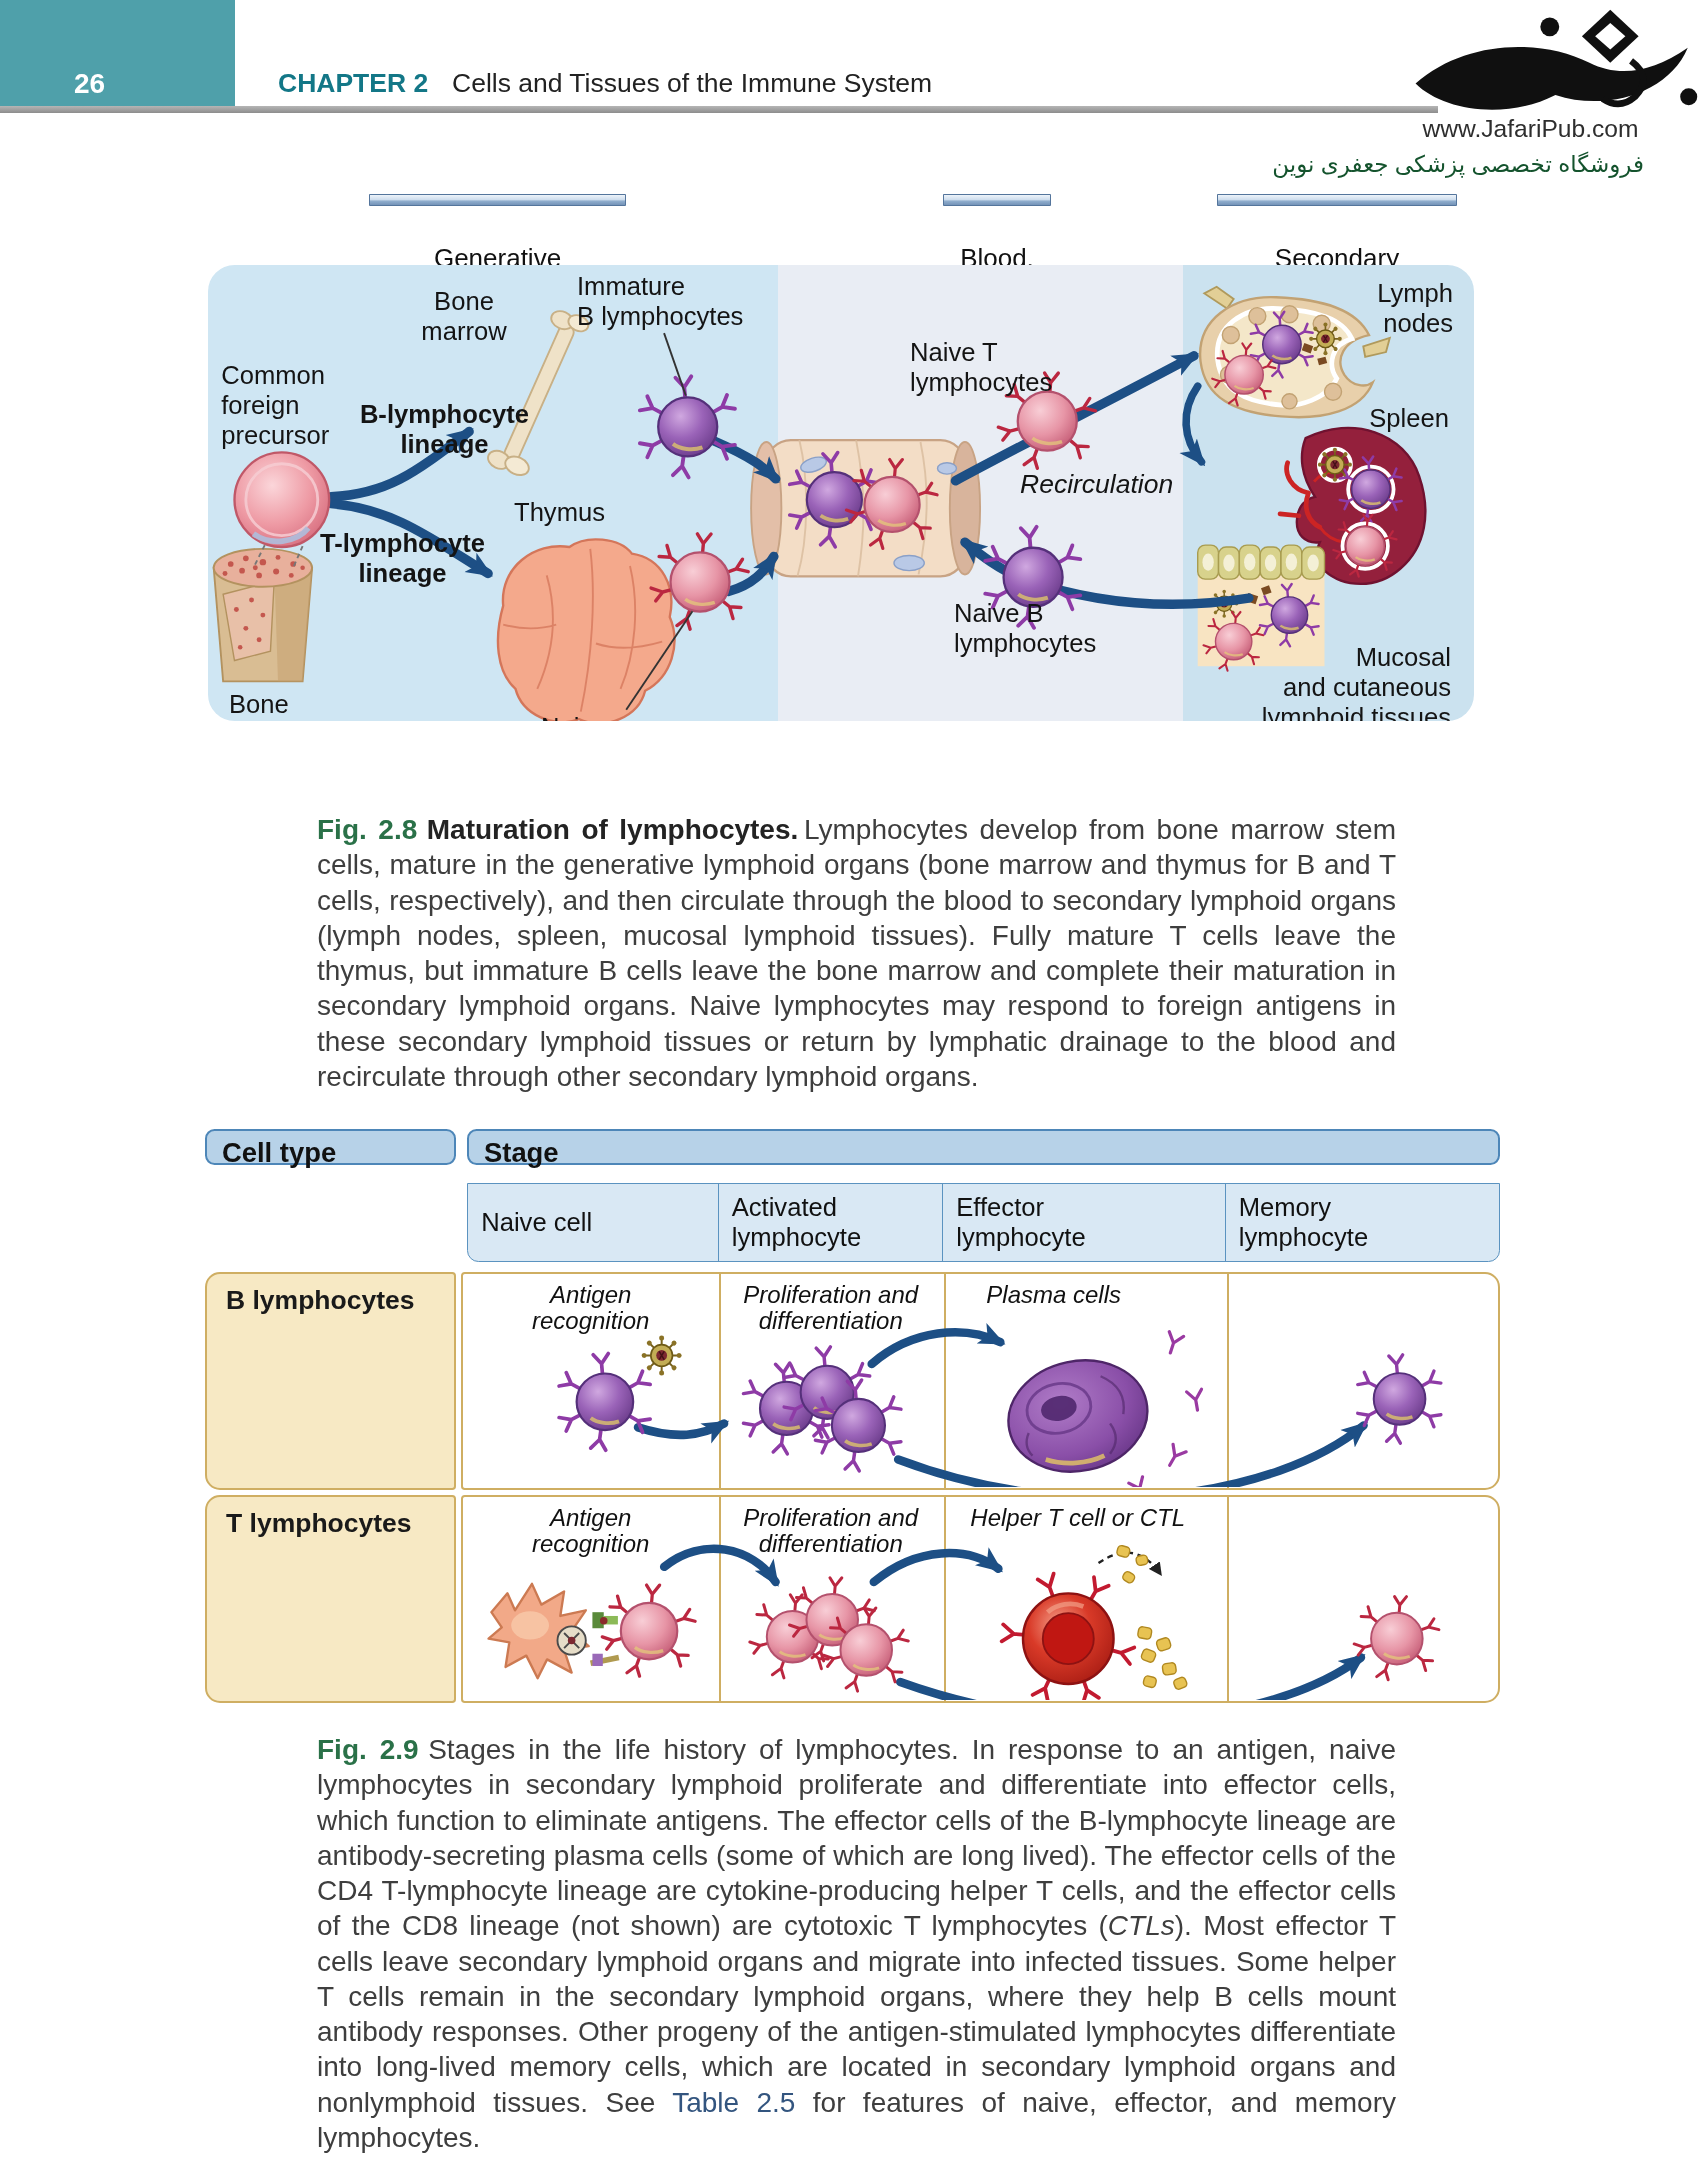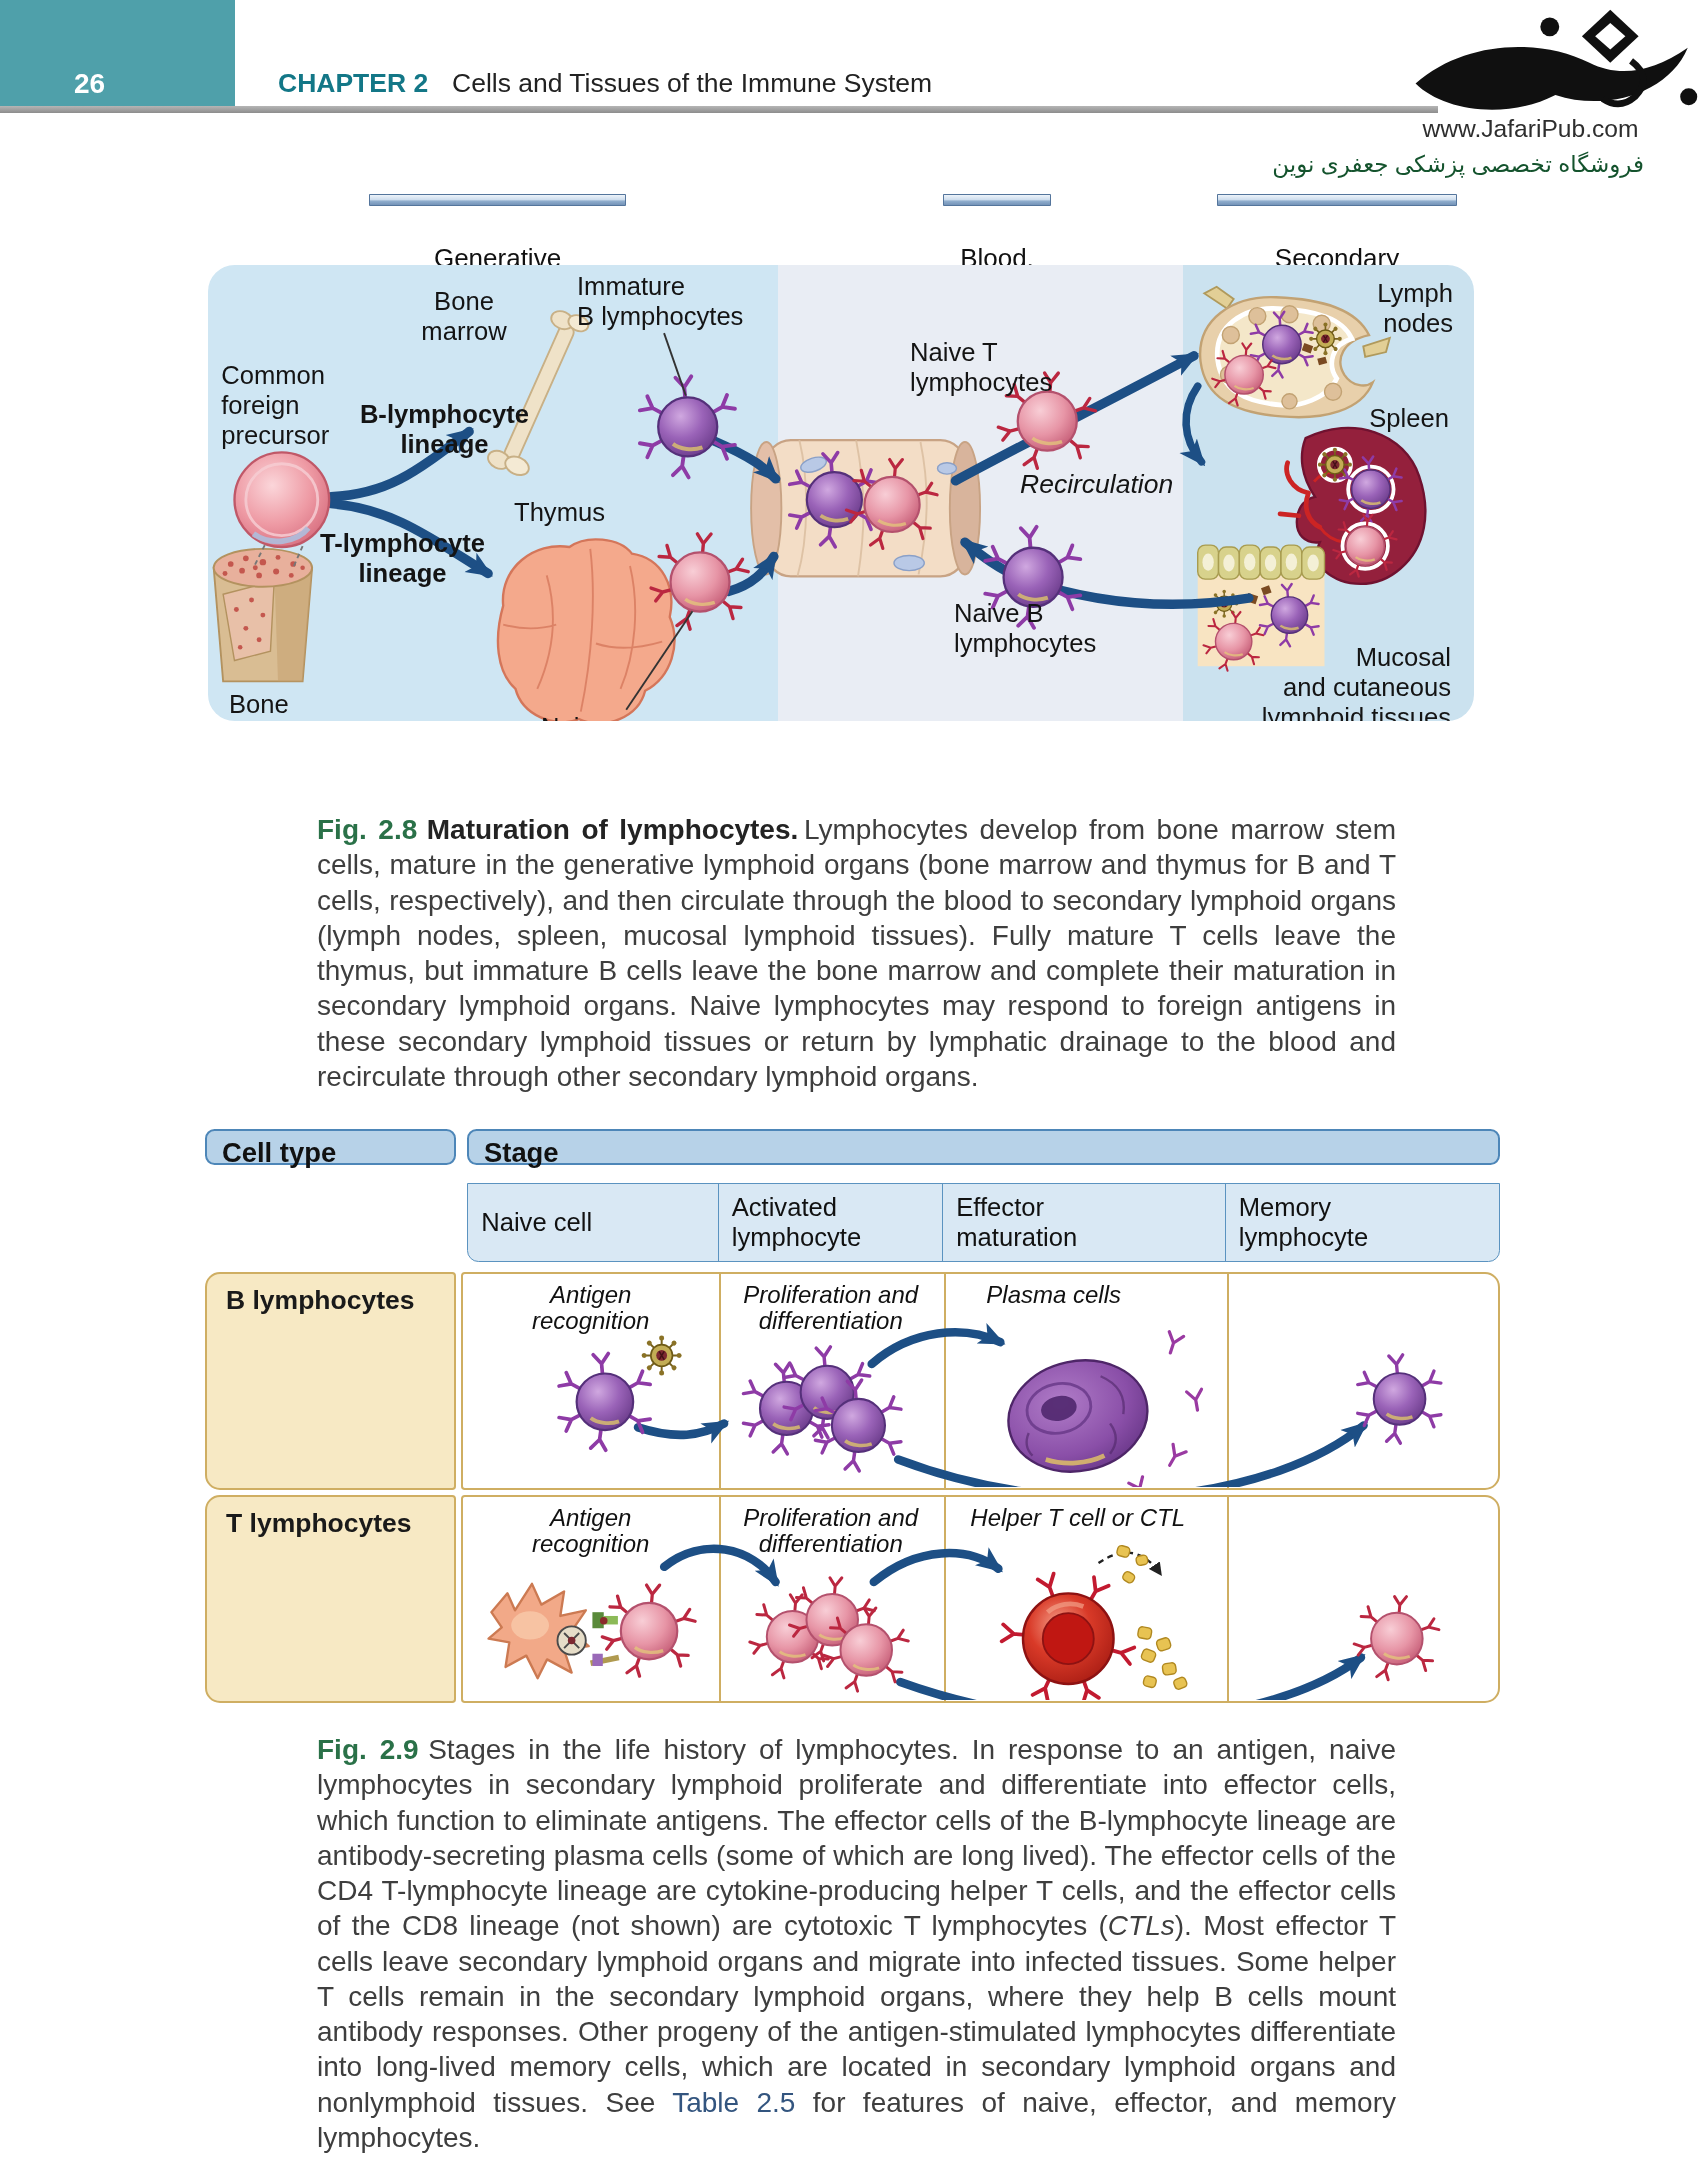--- a/index.html
+++ b/index.html
@@ -388,21 +388,21 @@
     <span class="figlabel">Fig. 2.8</span><span class="captitle">Maturation of lymphocytes.</span><span>Lymphocytes develop from bone marrow stem cells, mature in the generative lymphoid organs (bone marrow and thymus for B and T cells, respectively), and then circulate through the blood to secondary lymphoid organs (lymph nodes, spleen, mucosal lymphoid tissues). Fully mature T cells leave the thymus, but immature B cells leave the bone marrow and complete their maturation in secondary lymphoid organs. Naive lymphocytes may respond to foreign antigens in these secondary lymphoid tissues or return by lymphatic drainage to the blood and recirculate through other secondary lymphoid organs.</span>
   </p>
 
   <div class="hdrbox" style="left:205px;top:1129px;width:251px">Cell type</div>
   <div class="hdrbox" style="left:467px;top:1129px;width:1033px">Stage</div>
   <div class="subrow" style="left:467px;top:1183px;width:1033px;height:79px">
     <div class="subcell" style="width:250px">Naive cell</div>
     <div class="subcell" style="width:225px">Activated
 lymphocyte</div>
     <div class="subcell" style="width:283px">Effector
-maturation</div>
+lymphocyte</div>
     <div class="subcell" style="width:275px">Memory
 lymphocyte</div>
   </div>
 
   <div class="trow" style="top:1272px;height:218px">
     <div class="rowlabel">B lymphocytes</div>
     <div class="stagearea">
       <div class="vline" style="left:256px"></div>
       <div class="vline" style="left:481px"></div>
       <div class="vline" style="left:764px"></div>

